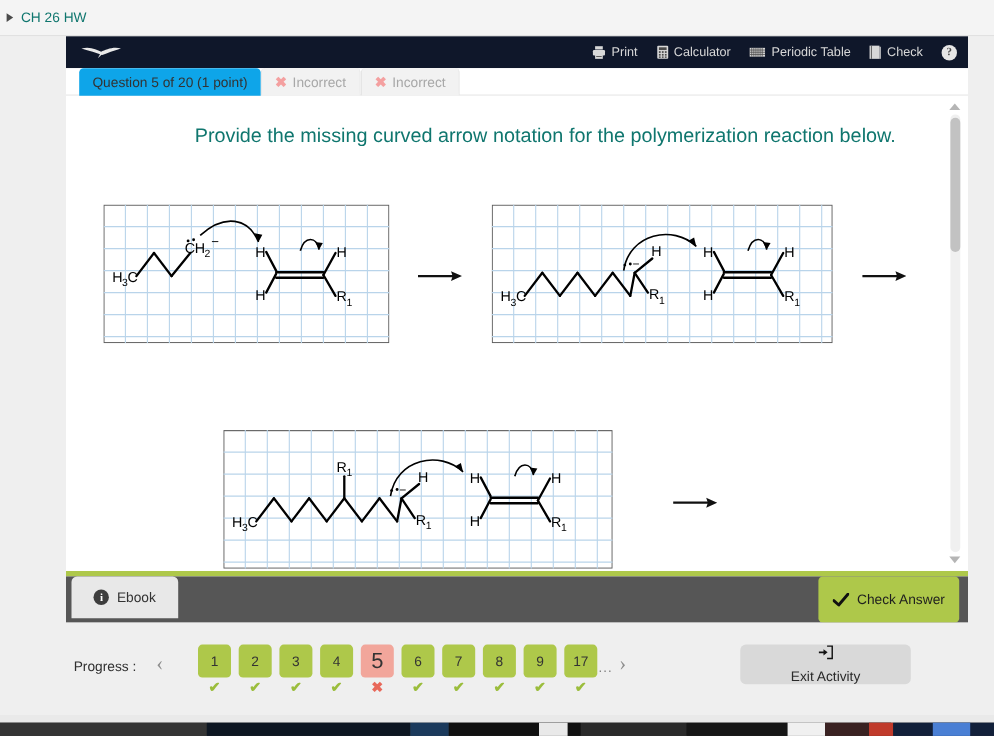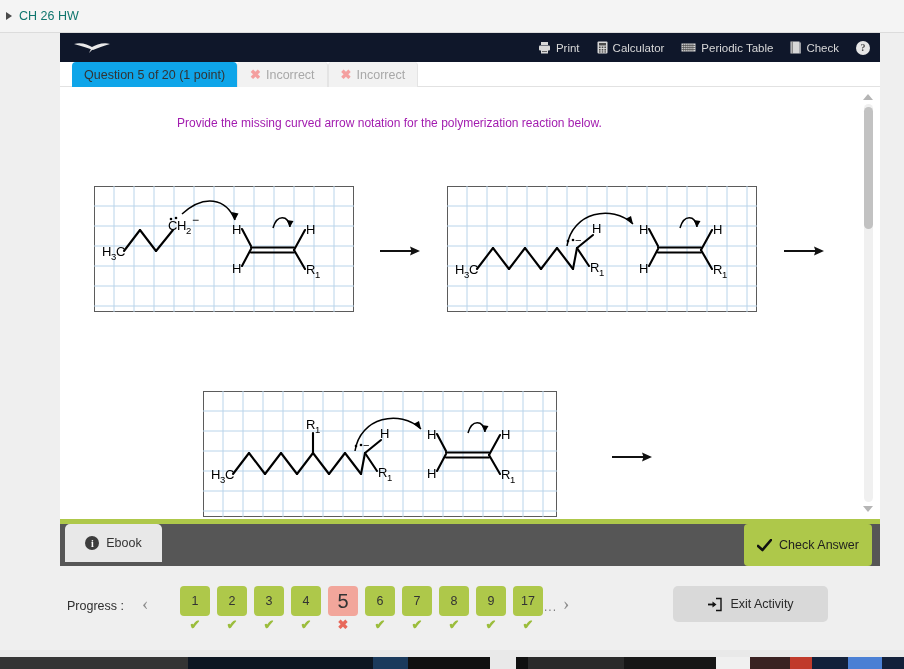--- a/index.html
+++ b/index.html
@@ -80,21 +80,21 @@
   }
   .xmark-pink { color: #f4a0a0; font-size: 13px; font-weight: bold; line-height: 1; }
 
   
   .viewport {
     position: relative; height: 432px; background: #ffffff;
     overflow: hidden;
   }
   .qtext {
     position: absolute; left: 117px; top: 28px;
-    font-size: 12px; color: #a21caf; line-height: 17px;
+    font-size: 18px; color: #0f766e; line-height: 17px;
   }
 
   
   .scrollbar {
     position: absolute; right: 5px; top: 4px; width: 13px; height: 424px;
   }
   .sb-track {
     position: absolute; left: 2px; top: 13px; width: 9px; height: 398px;
     background: #f0f0f0; border-radius: 5px;
   }
@@ -184,20 +184,21 @@
   .qbox-current { background: #f2a69b; font-size: 20px; }
   .qmark { font-size: 13px; font-weight: bold; line-height: 14px; margin-top: 2px; }
   .mark-ok { color: #9bbd3c; }
   .mark-x  { color: #e8685a; }
   .exit-btn {
     position: absolute; right: 52px; top: 20px;
     width: 155px; height: 36px; background: #d9d9d9; border-radius: 5px;
     display: flex; align-items: center; justify-content: center; gap: 8px;
     font-size: 12.5px; color: #2a2a2a; cursor: pointer; border: none;
     font-family: "Liberation Sans", sans-serif;
+    flex-direction: column;
   }
 
   
   .taskbar {
     position: absolute; left: 0; bottom: 0; width: 904px; height: 19px;
     background: #e9e9e9;
   }
   .taskbar-strip {
     position: absolute; left: 0; bottom: 0; width: 904px; height: 12px;
     background: #2f2f2f;

